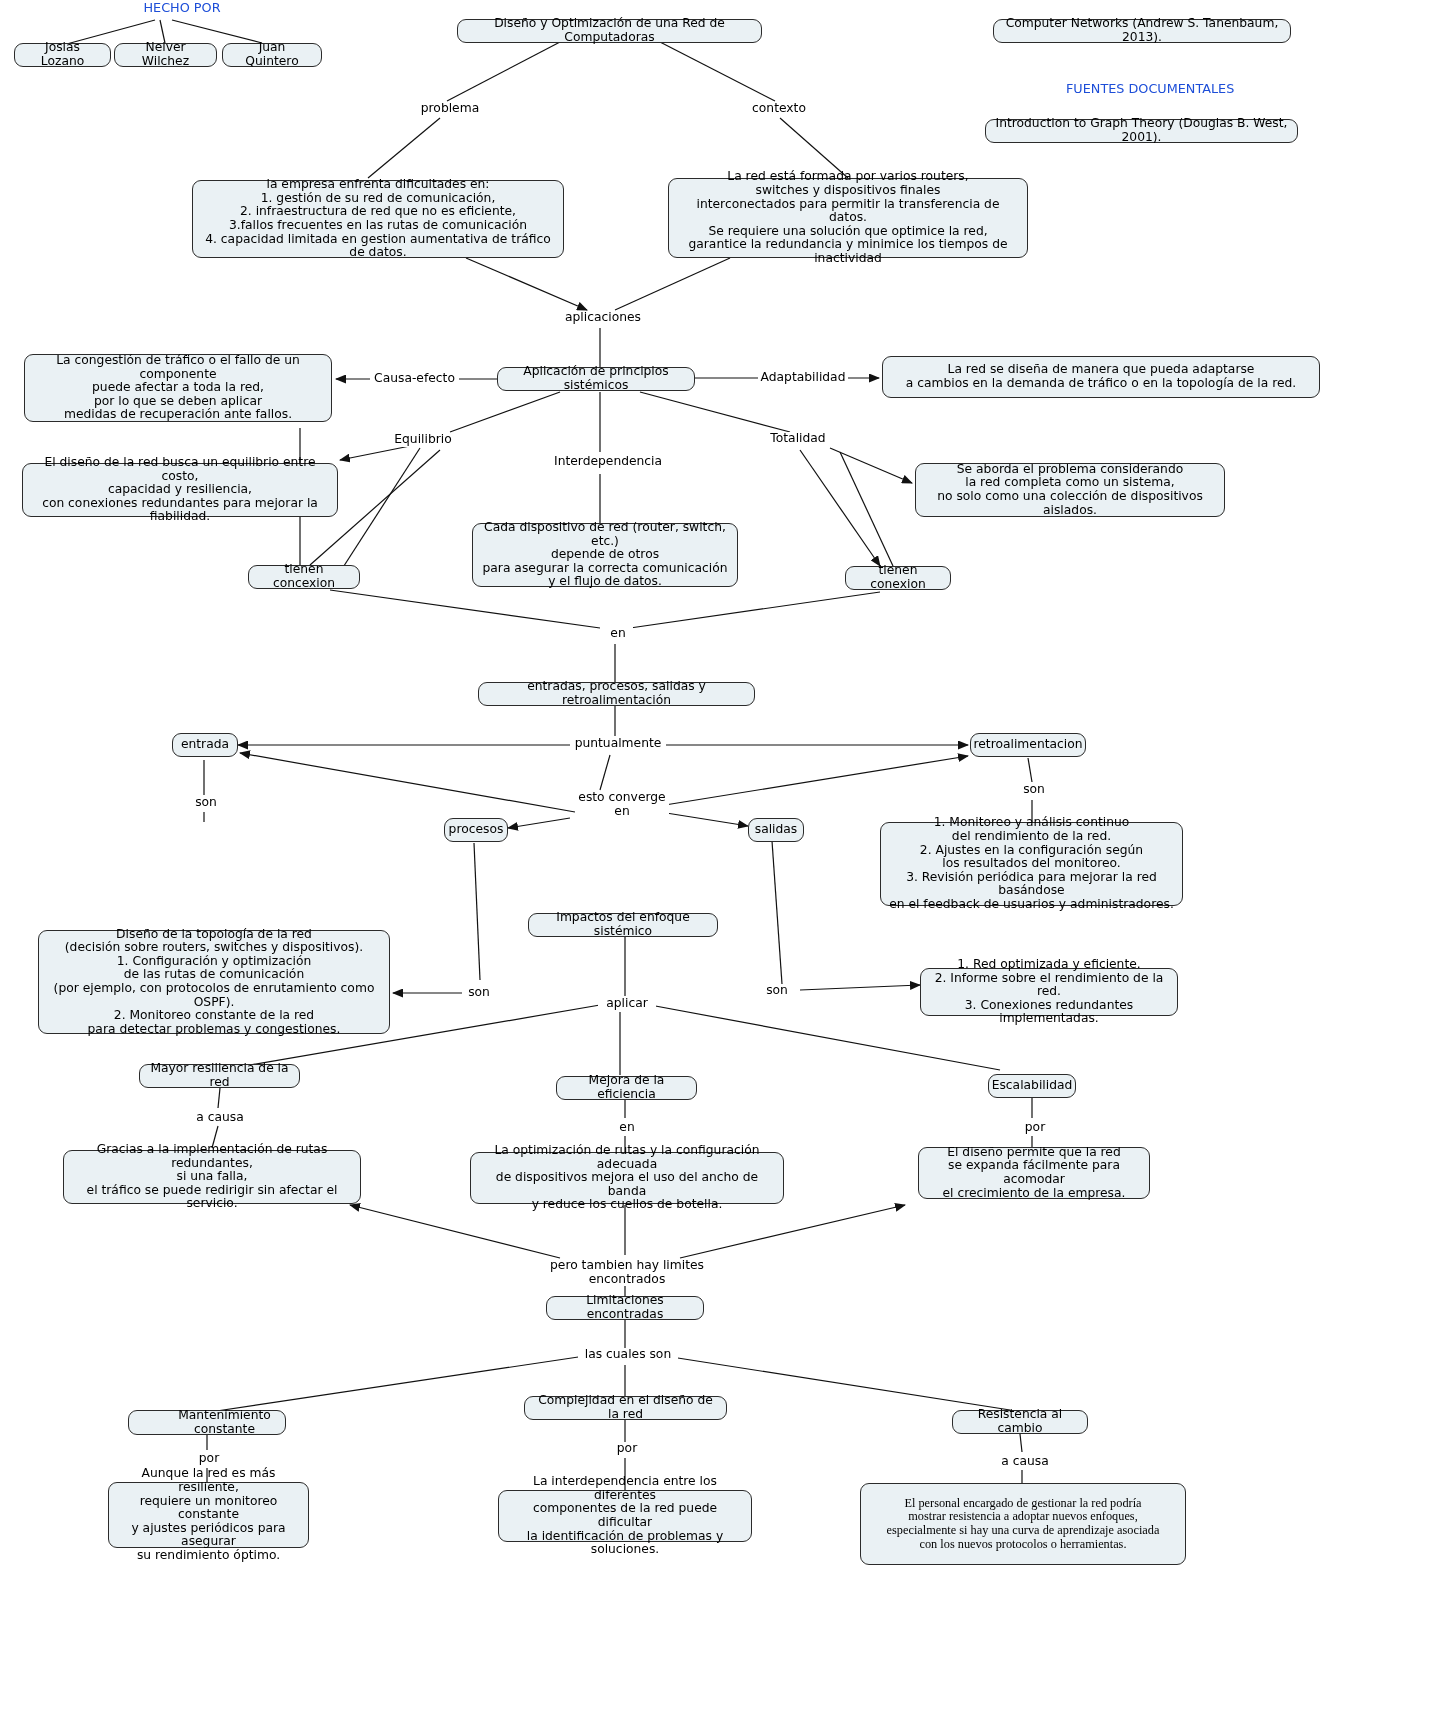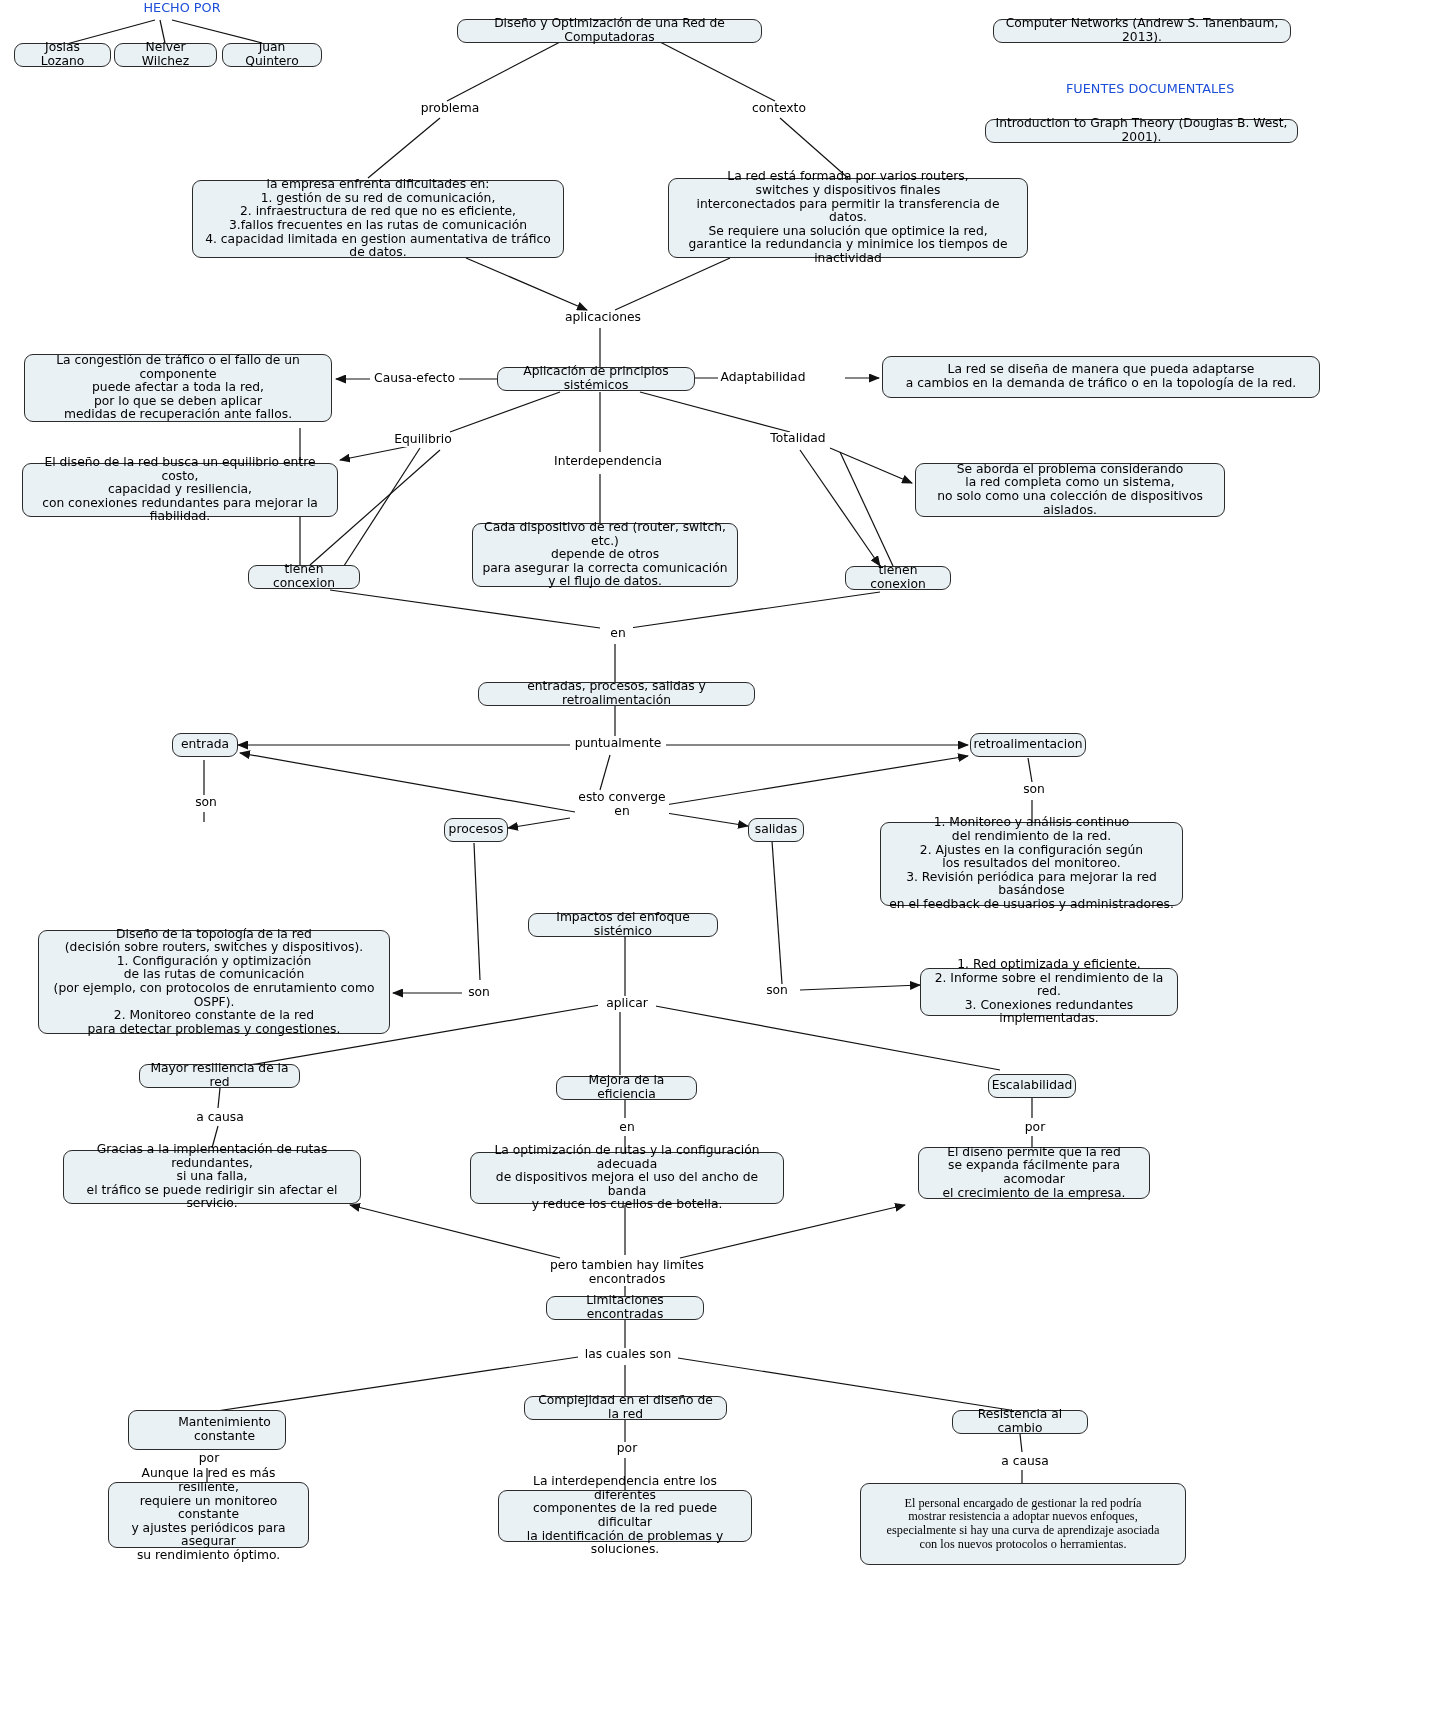--- a/index.html
+++ b/index.html
@@ -190,21 +190,21 @@
   <div class="link-label" style="left:563px; top:311px; width:76px;">aplicaciones</div>
 
   <div class="node" style="left:497px; top:367px; width:198px; height:24px;">Aplicación de principios sistémicos</div>
 
   <div class="link-label" style="left:370px; top:372px; width:85px;">Causa-efecto</div>
   <div class="node" style="left:24px; top:354px; width:308px; height:68px;">La congestión de tráfico o el fallo de un componente
 puede afectar a toda la red,
 por lo que se deben aplicar
 medidas de recuperación ante fallos.</div>
 
-  <div class="link-label" style="left:718px; top:371px; width:86px;">Adaptabilidad</div>
+  <div class="link-label" style="left:758px; top:371px; width:86px;">Adaptabilidad</div>
   <div class="node" style="left:882px; top:356px; width:438px; height:42px;">La red se diseña de manera que pueda adaptarse
 a cambios en la demanda de tráfico o en la topología de la red.</div>
 
   <div class="link-label" style="left:388px; top:433px; width:66px;">Equilibrio</div>
   <div class="node" style="left:22px; top:463px; width:316px; height:54px;">El diseño de la red busca un equilibrio entre costo,
 capacidad y resiliencia,
 con conexiones redundantes para mejorar la fiabilidad.</div>
 
   <div class="link-label" style="left:763px; top:432px; width:66px;">Totalidad</div>
   <div class="node" style="left:915px; top:463px; width:310px; height:54px;">Se aborda el problema considerando
@@ -278,21 +278,21 @@
 si una falla,
 el tráfico se puede redirigir sin afectar el servicio.</div>
   <div class="node" style="left:918px; top:1147px; width:232px; height:52px;">El diseño permite que la red
 se expanda fácilmente para acomodar
 el crecimiento de la empresa.</div>
 
   <div class="link-label" style="left:511px; top:1259px; width:228px;">pero tambien hay limites encontrados</div>
   <div class="node" style="left:546px; top:1296px; width:158px; height:24px;">Limitaciones encontradas</div>
   <div class="link-label" style="left:578px; top:1348px; width:96px;">las cuales son</div>
 
-  <div class="node" style="left:128px; top:1410px; width:158px; height:40px;padding-left:42px;">Mantenimiento constante</div>
+  <div class="node" style="left:128px; top:1410px; width:158px; height:25px;padding-left:42px;">Mantenimiento constante</div>
   <div class="node" style="left:524px; top:1396px; width:203px; height:24px;">Complejidad en el diseño de la red</div>
   <div class="node" style="left:952px; top:1410px; width:136px; height:24px;">Resistencia al cambio</div>
 
   <div class="link-label" style="left:192px; top:1452px; width:30px;">por</div>
   <div class="link-label" style="left:610px; top:1442px; width:30px;">por</div>
   <div class="link-label" style="left:995px; top:1455px; width:56px;">a causa</div>
 
   <div class="node" style="left:108px; top:1482px; width:201px; height:66px;">Aunque la red es más resiliente,
 requiere un monitoreo constante
 y ajustes periódicos para asegurar

